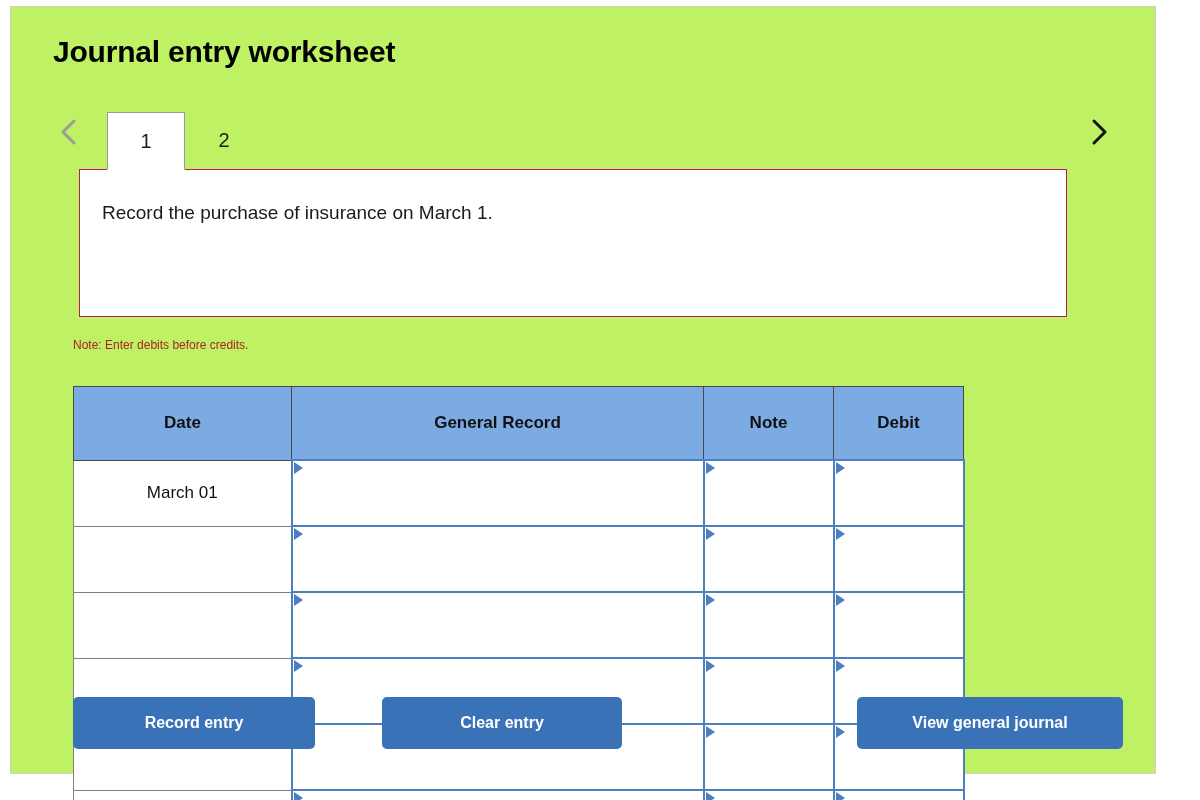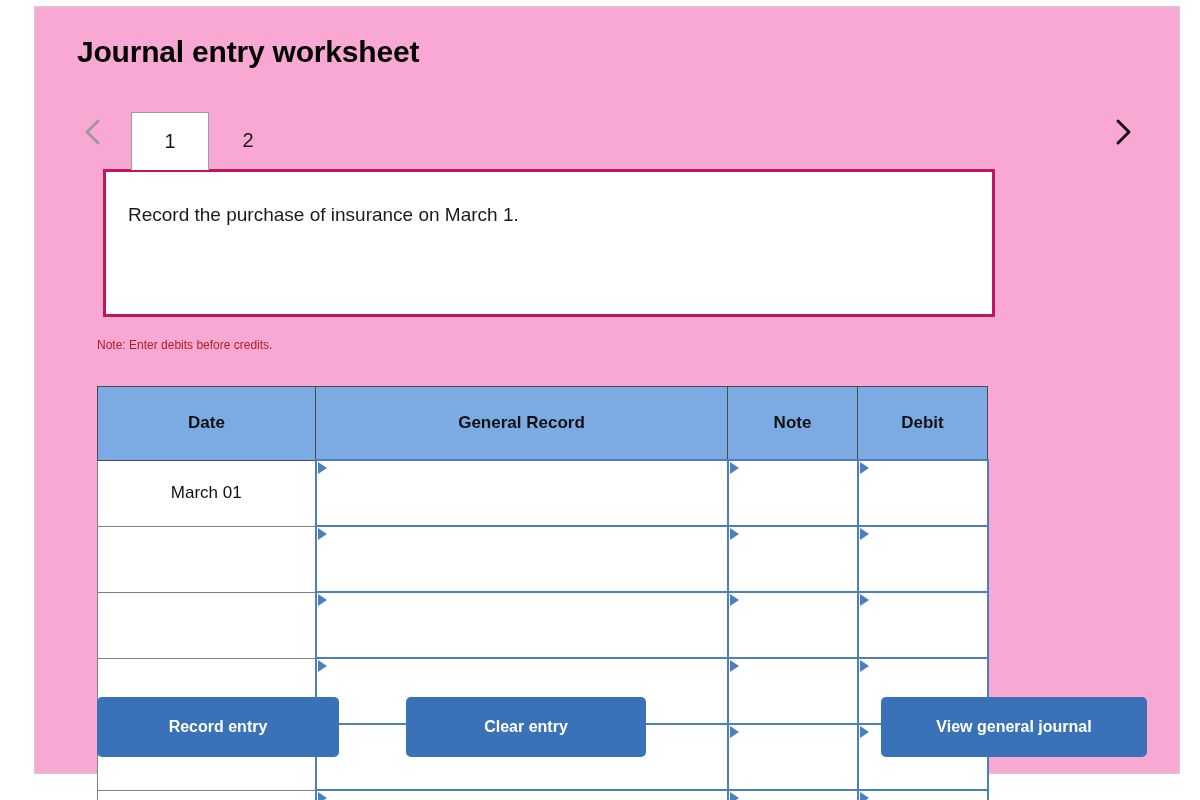--- a/index.html
+++ b/index.html
@@ -11,25 +11,25 @@
     overflow: hidden;
   }
   body {
     font-family: "Liberation Sans", sans-serif;
     -webkit-font-smoothing: antialiased;
   }
 
   
   .card {
     position: absolute;
-    left: 34px;
+    left: 10px;
     top: 6px;
     width: 1146px;
     height: 768px;
-    background: #f9a8d4;
+    background: #bef264;
     border: 1px solid #cfcfcf;
     box-sizing: border-box;
   }
 
   
   .page-title {
     position: absolute;
     left: 42px;
     top: 28px;
     font-size: 30px;
@@ -92,24 +92,24 @@
     border-bottom: 1px solid #ffffff;
     z-index: 3;
     margin-bottom: -1px;
   }
 
   
   .prompt-panel {
     position: absolute;
     left: 68px;
     top: 162px;
-    width: 892px;
+    width: 988px;
     height: 148px;
     background: #ffffff;
-    border: 3px solid #be185d;
+    border: 1px solid #be185d;
     box-sizing: border-box;
     z-index: 1;
   }
   .prompt-text {
     position: absolute;
     left: 22px;
     top: 32px;
     font-size: 19px;
     color: #1b1b1b;
     white-space: nowrap;
@@ -182,21 +182,21 @@
     line-height: 36px;
     text-align: left;
     white-space: nowrap;
     overflow: hidden;
   }
   td.input-cell.num .cell-value { text-align: right; padding-right: 8px; }
 
   
   .btn {
     position: absolute;
-    height: 60px;
+    height: 52px;
     background: #3a72b8;
     border: none;
     border-radius: 5px;
     color: #ffffff;
     font-family: "Liberation Sans", sans-serif;
     font-size: 16px;
     font-weight: bold;
     cursor: pointer;
     padding: 12px 18px;
   }

